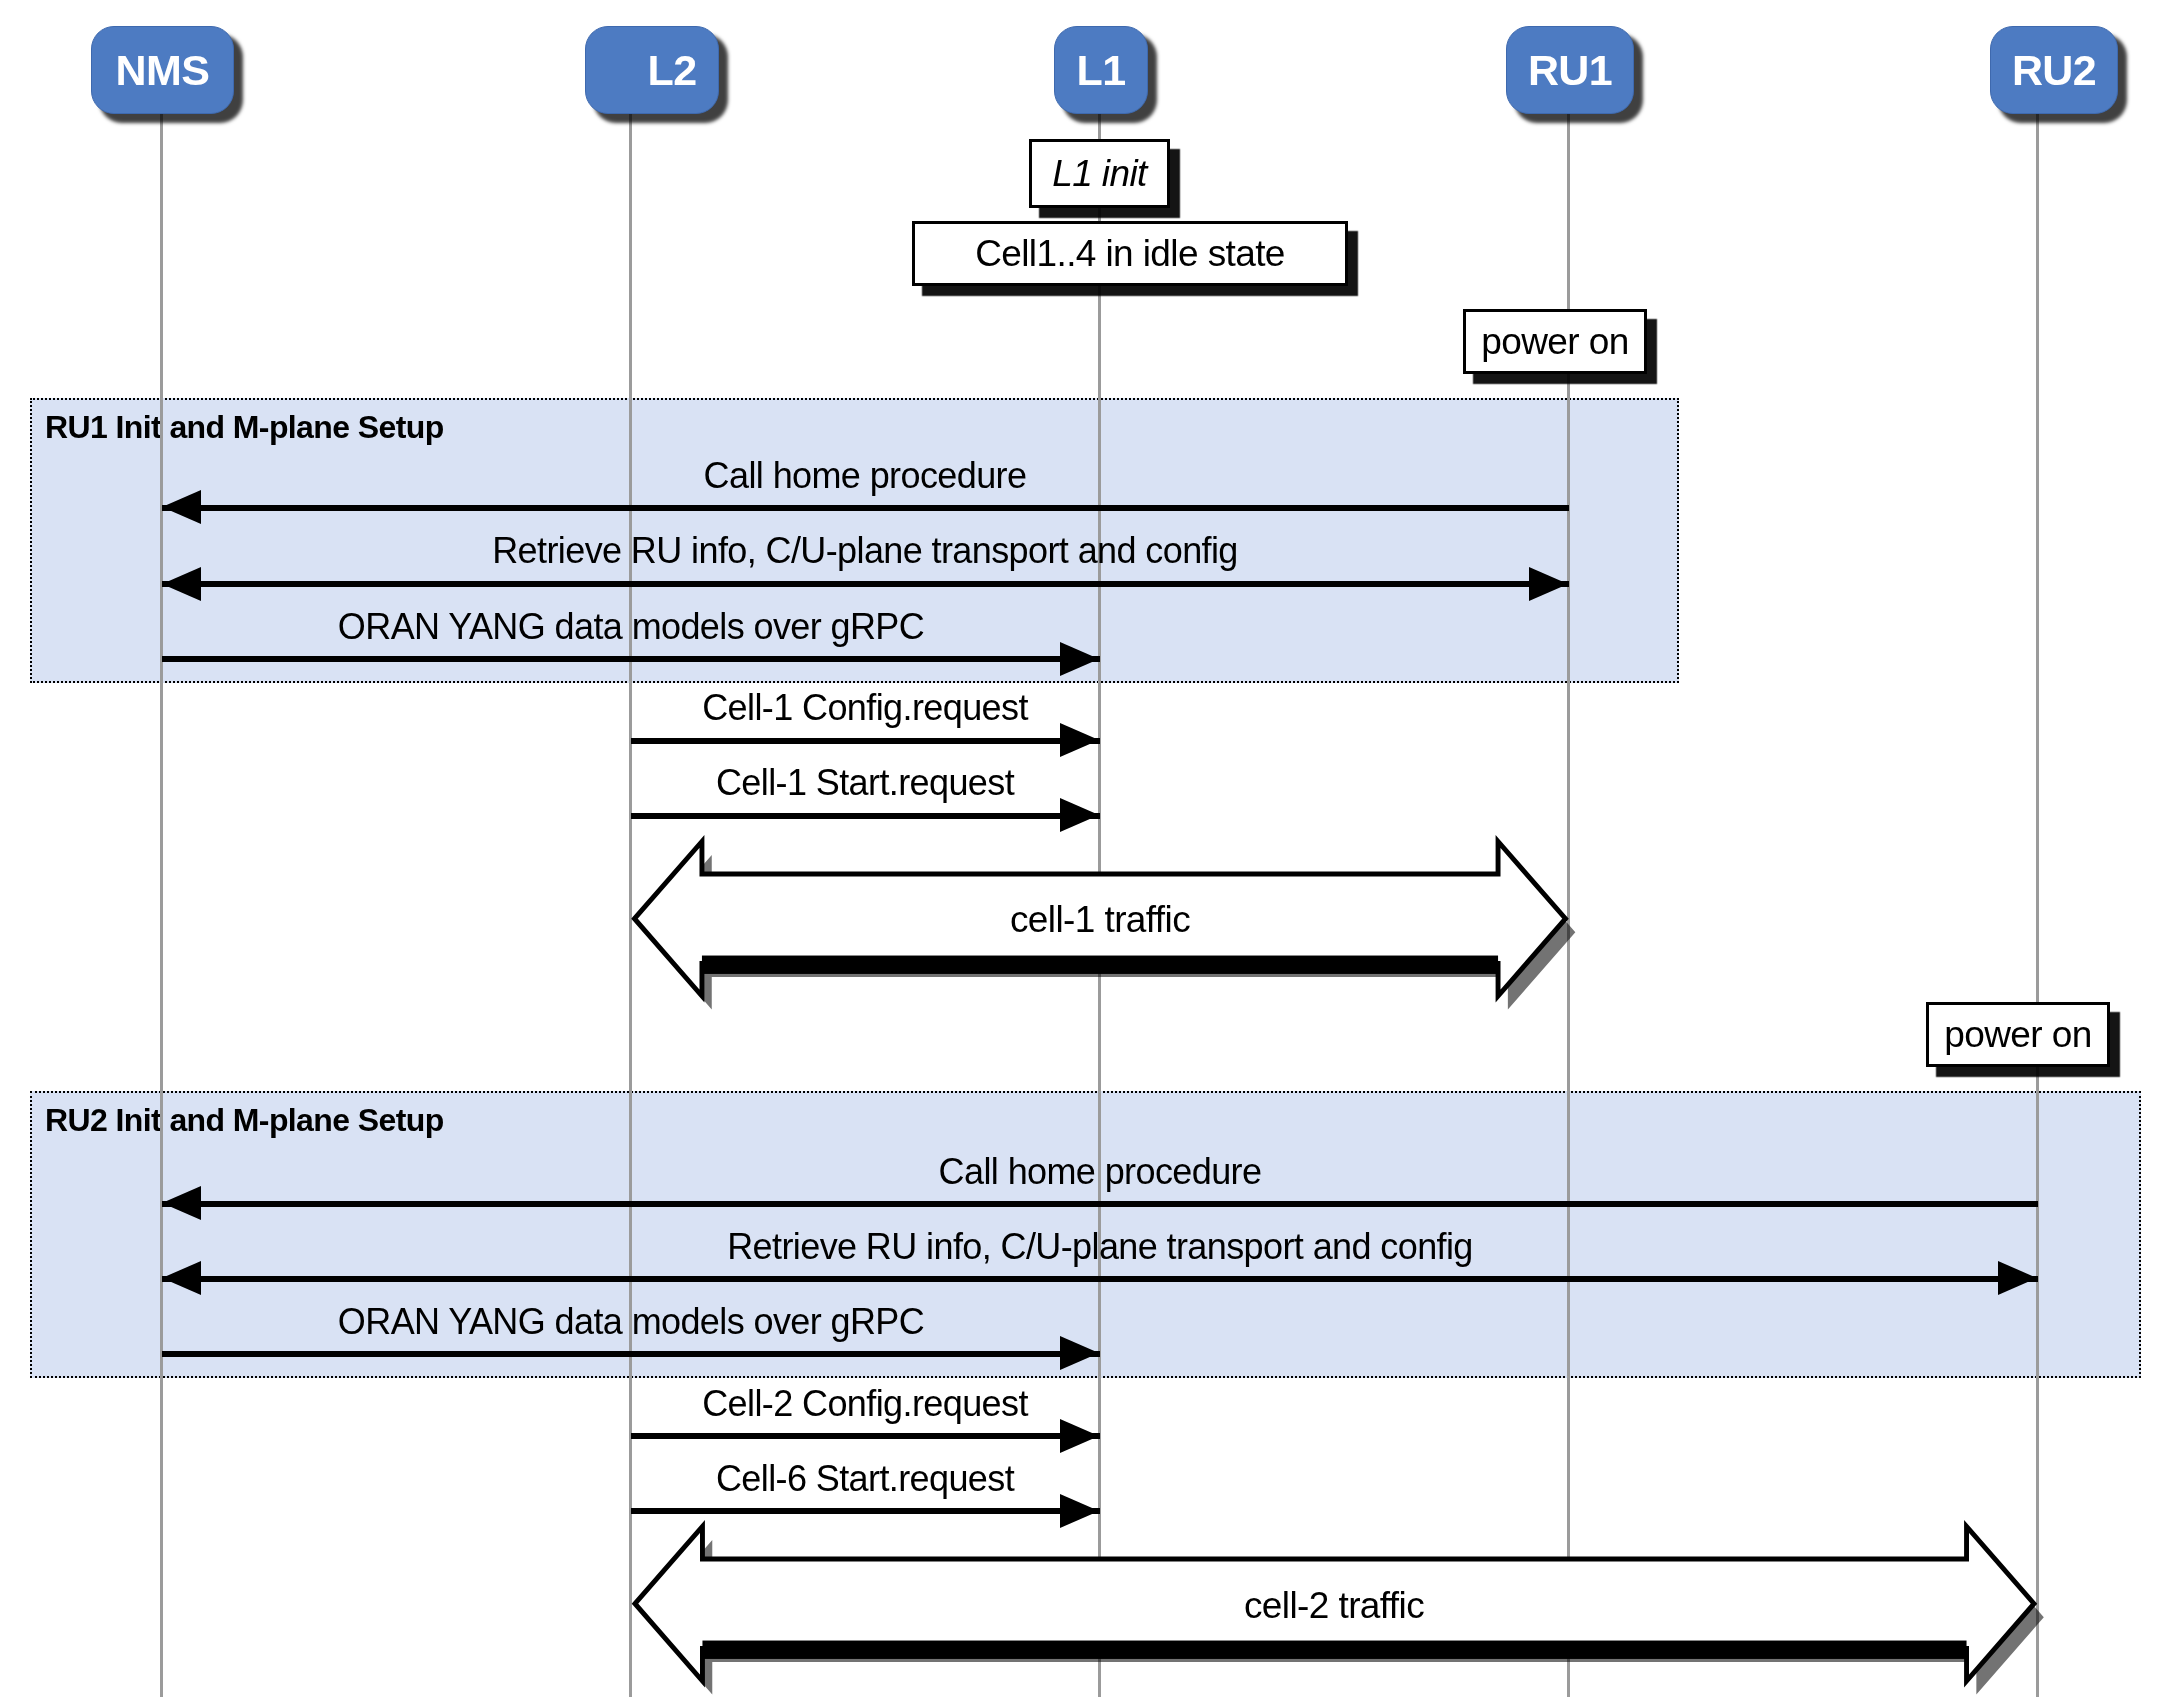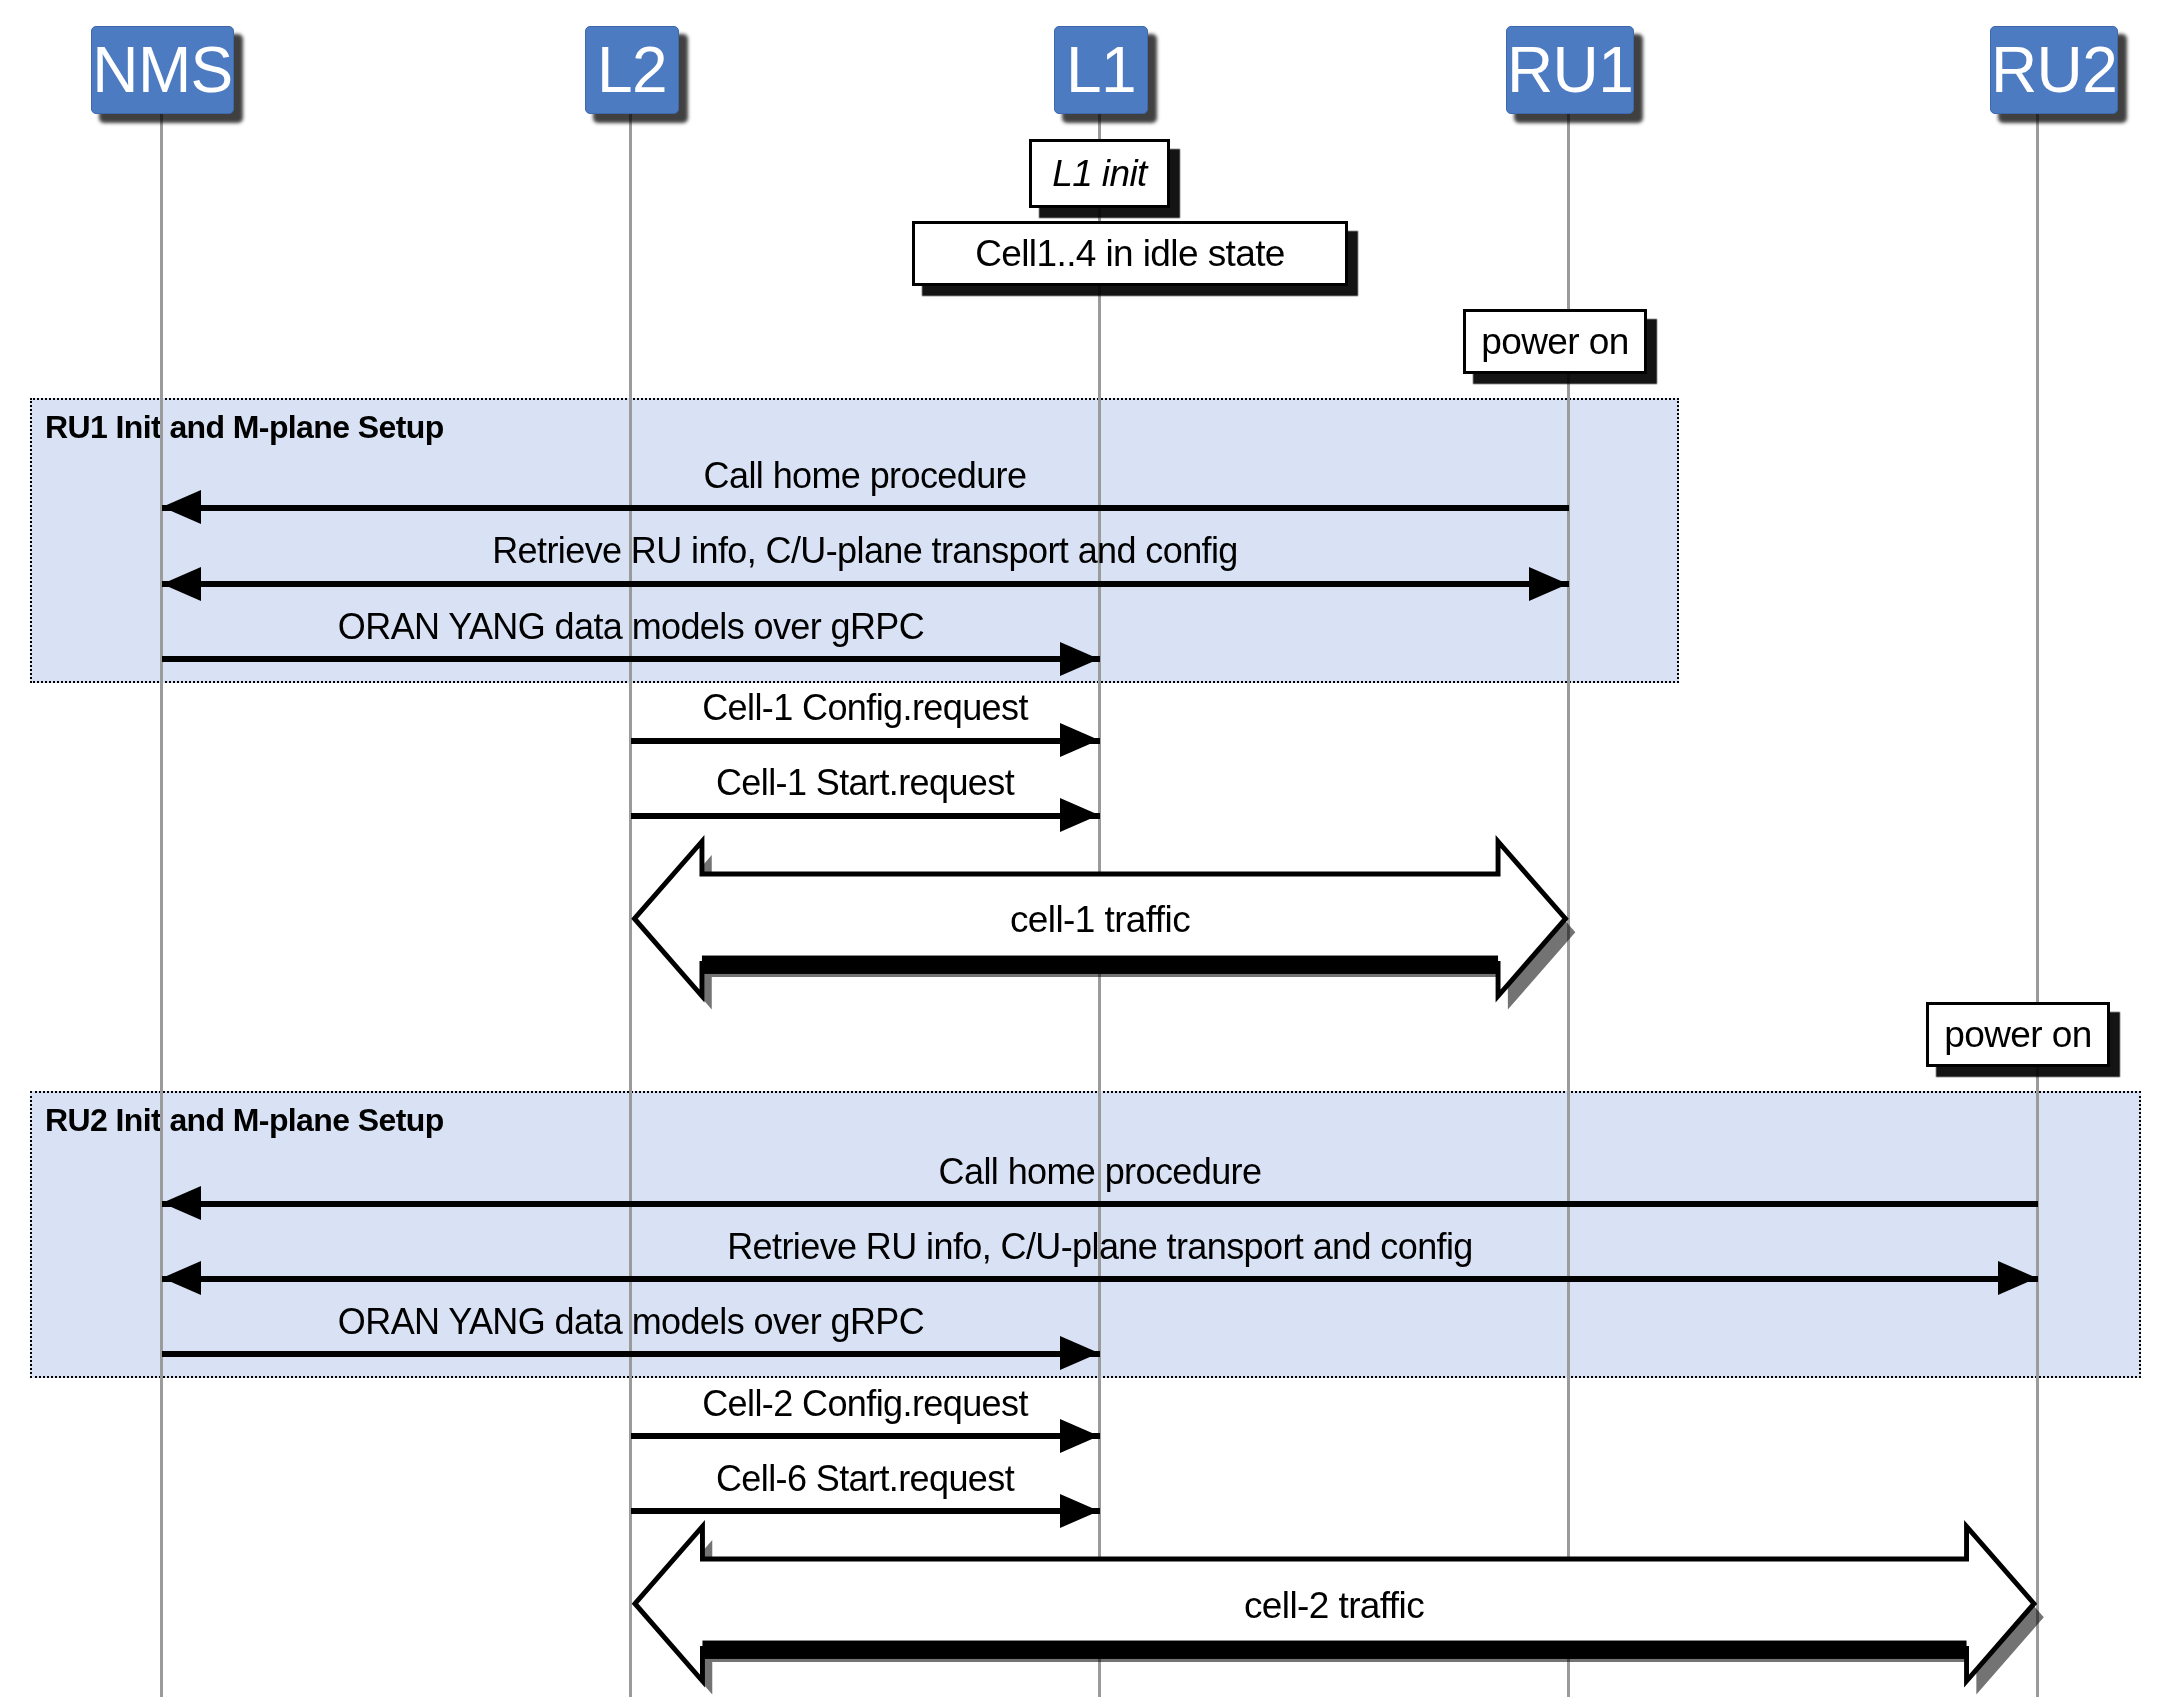--- a/index.html
+++ b/index.html
@@ -5,24 +5,24 @@
   html,body { margin:0; padding:0; background:#ffffff; }
   body { width:2183px; height:1706px; position:relative; overflow:hidden;
          font-family:"Liberation Sans", sans-serif; }
 
   .stage { position:absolute; left:0; top:0; width:2183px; height:1706px; }
 
   
   .part { position:absolute; top:26px; height:86px;
           background:var(--participant-fill,#4d7bc2);
           color:var(--participant-text,#ffffff);
-          border:1.8px solid #3e69ae; border-radius:5px;
+          border:1.8px solid #3e69ae; border-radius:23px;
           display:flex; align-items:center; justify-content:center;
-          font-size:64px; letter-spacing:-0.6px;
-          box-shadow:8.6px 8.6px 3.7px rgba(0,0,0,0.75); }
+          font-size:43px; letter-spacing:-0.6px;
+          box-shadow:8.6px 8.6px 3.7px rgba(0,0,0,0.75);font-weight:bold; }
 
   
   .lifeline { position:absolute; top:112px; height:1585px; width:3.1px;
               background:var(--lifeline,#9b9b9b); }
 
   
   .frame { position:absolute; background:var(--frame-fill,#d9e2f4);
            border:2.5px dotted #000; box-sizing:border-box; }
   .frame-title { position:absolute; top:8.6px; left:13.5px; font-size:32px;
                  font-weight:bold; color:#000; letter-spacing:-0.6px; white-space:nowrap; }
@@ -60,21 +60,21 @@
     <div class="frame-title">RU2 Init and M-plane Setup</div>
   </div>
 
   <div class="lifeline" style="left:160px;"></div>
   <div class="lifeline" style="left:629px;"></div>
   <div class="lifeline" style="left:1098px;"></div>
   <div class="lifeline" style="left:1567px;"></div>
   <div class="lifeline" style="left:2036px;"></div>
 
   <div class="part" style="left:91px;  width:141px;">NMS</div>
-  <div class="part" style="left:585px;  width:92px;">L2</div>
+  <div class="part" style="left:585px;  width:92px;padding-left:40px;">L2</div>
   <div class="part" style="left:1054px; width:92px;">L1</div>
   <div class="part" style="left:1506px; width:126px;">RU1</div>
   <div class="part" style="left:1990px; width:126px;">RU2</div>
 
   <div class="note" style="left:1029px; top:139px; width:141px; height:69px;font-style:italic;">L1 init</div>
   <div class="note" style="left:912px; top:221px; width:436px; height:65px;">Cell1..4 in idle state</div>
   <div class="note" style="left:1463px; top:309px; width:184px; height:65px;">power on</div>
   <div class="note" style="left:1926px; top:1002px; width:184px; height:65px;">power on</div>
 
   <div>

